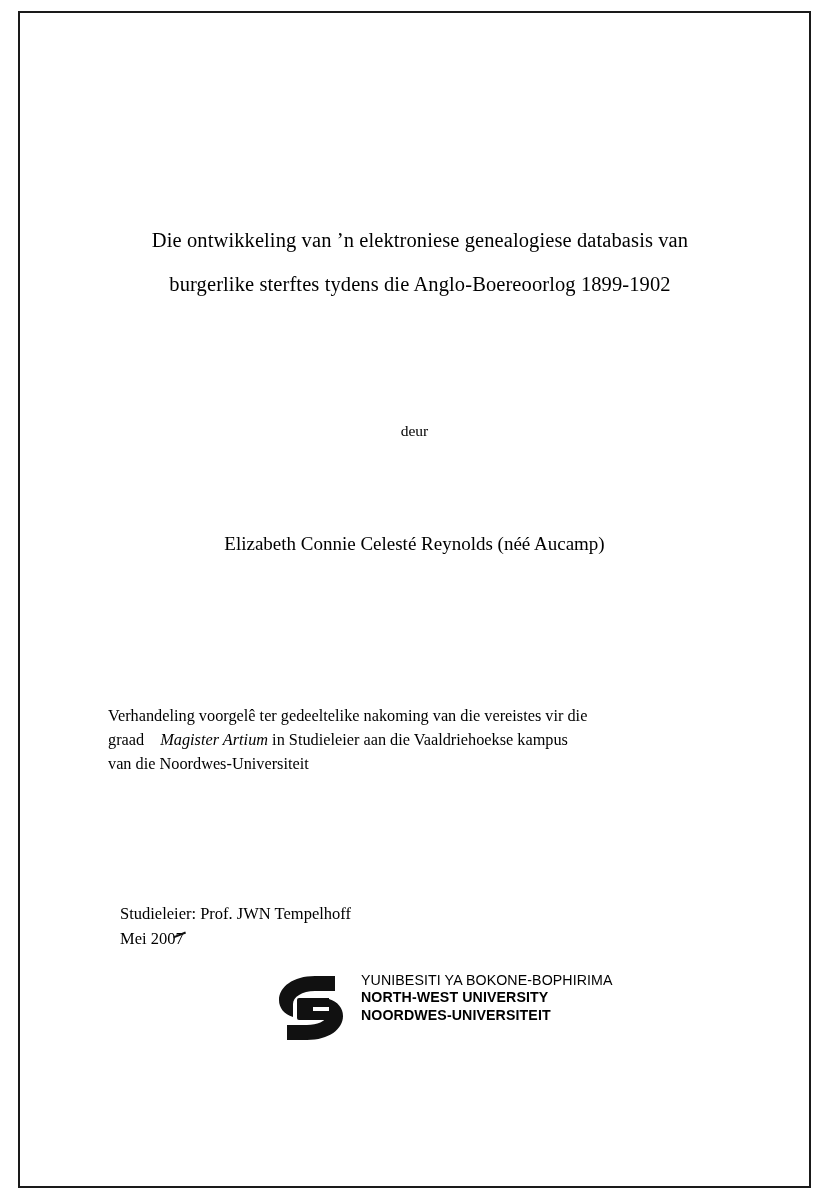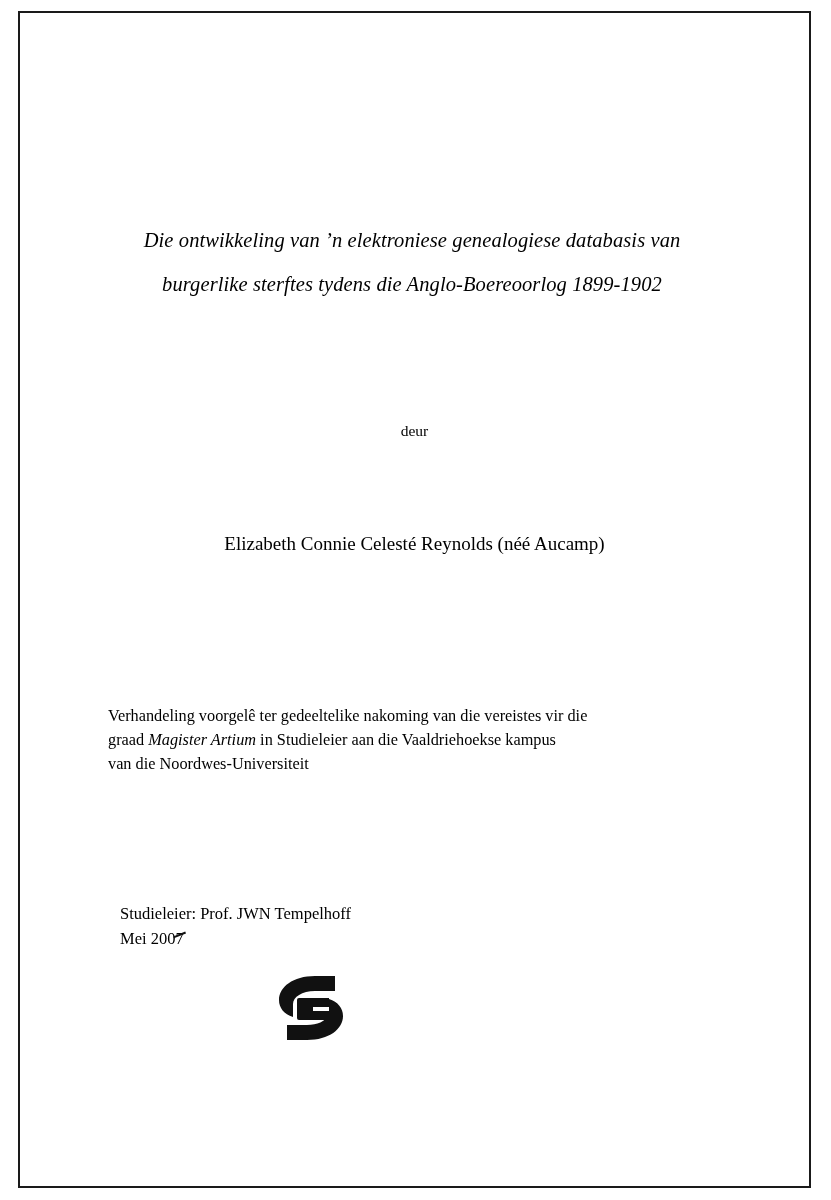--- a/index.html
+++ b/index.html
@@ -29,25 +29,24 @@
     left: 0;
     top: 0;
     right: 0;
     bottom: 0;
     overflow: hidden;
   }
 
   
   .title-block {
     position: absolute;
-    left: 80px;
+    left: 88px;
     top: 205px;
     width: 624px;
     text-align: center;
-    font-style: italic;
   }
   .title-line {
     font-size: 20.5px;
     line-height: 44px;
     letter-spacing: 0.1px;
     white-space: nowrap;
   }
 
   
   .deur {
@@ -80,20 +79,21 @@
   }
   .statement .just {
     text-align: justify;
     text-justify: inter-word;
   }
   .statement .rest {
     text-align: left;
   }
   .statement i {
     font-style: italic;
+    margin-left: 12px;
   }
 
   
   .supervisor {
     position: absolute;
     left: 100px;
     top: 888px;
     font-size: 16.5px;
     line-height: 25px;
   }
@@ -172,16 +172,21 @@
       <svg class="logo-mark" viewBox="0 0 100 68" aria-hidden="true">
         <g fill="#111111">
 
           <path d="M44,2 C22,2 8,13 8,26 C8,34 13,40 22,43 L22,30 C22,23 31,17 44,17 L64,17 L64,2 Z"></path>
           <path d="M36,66 C58,66 72,55 72,42 C72,34 67,28 58,25 L58,38 C58,45 49,51 36,51 L16,51 L16,66 Z"></path>
           <rect x="26" y="24" width="16" height="22" rx="2"></rect>
           <rect x="40" y="24" width="18" height="9"></rect>
           <rect x="40" y="37" width="18" height="9"></rect>
         </g>
       </svg>
+      <div class="logo-text">
+        <span class="ln ln1">YUNIBESITI YA BOKONE-BOPHIRIMA</span>
+        <span class="ln">NORTH-WEST UNIVERSITY</span>
+        <span class="ln">NOORDWES-UNIVERSITEIT</span>
+      </div>
     </div>
 
   </div>
 </div>
 
 </body></html>

